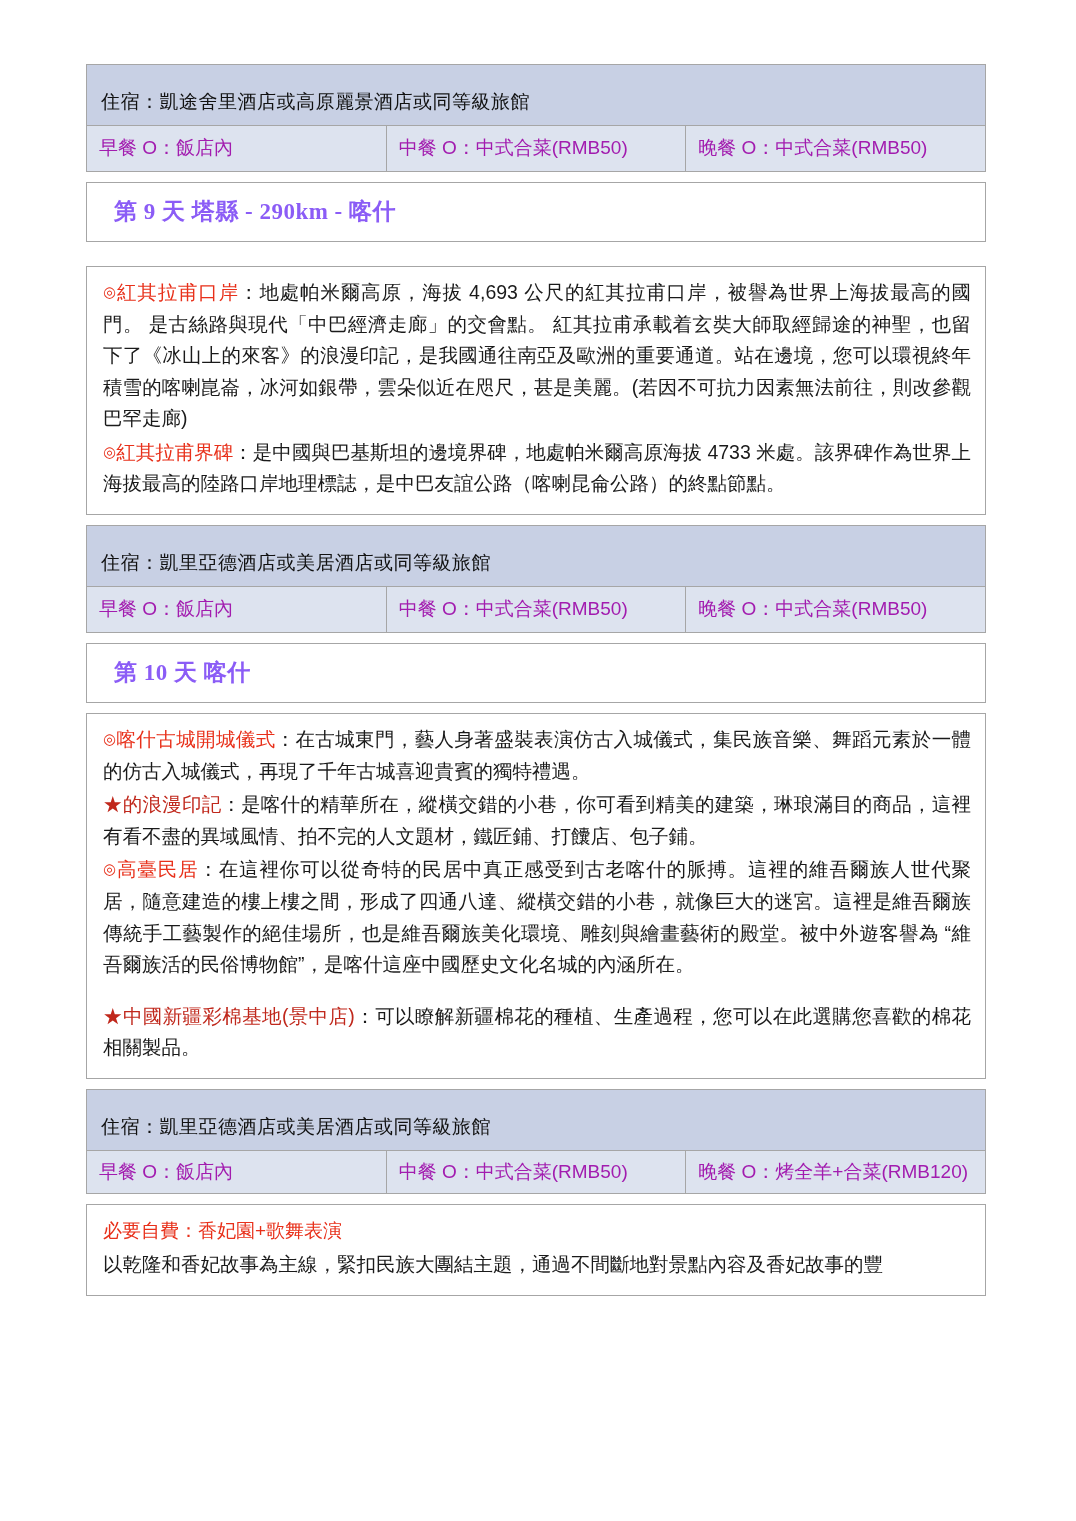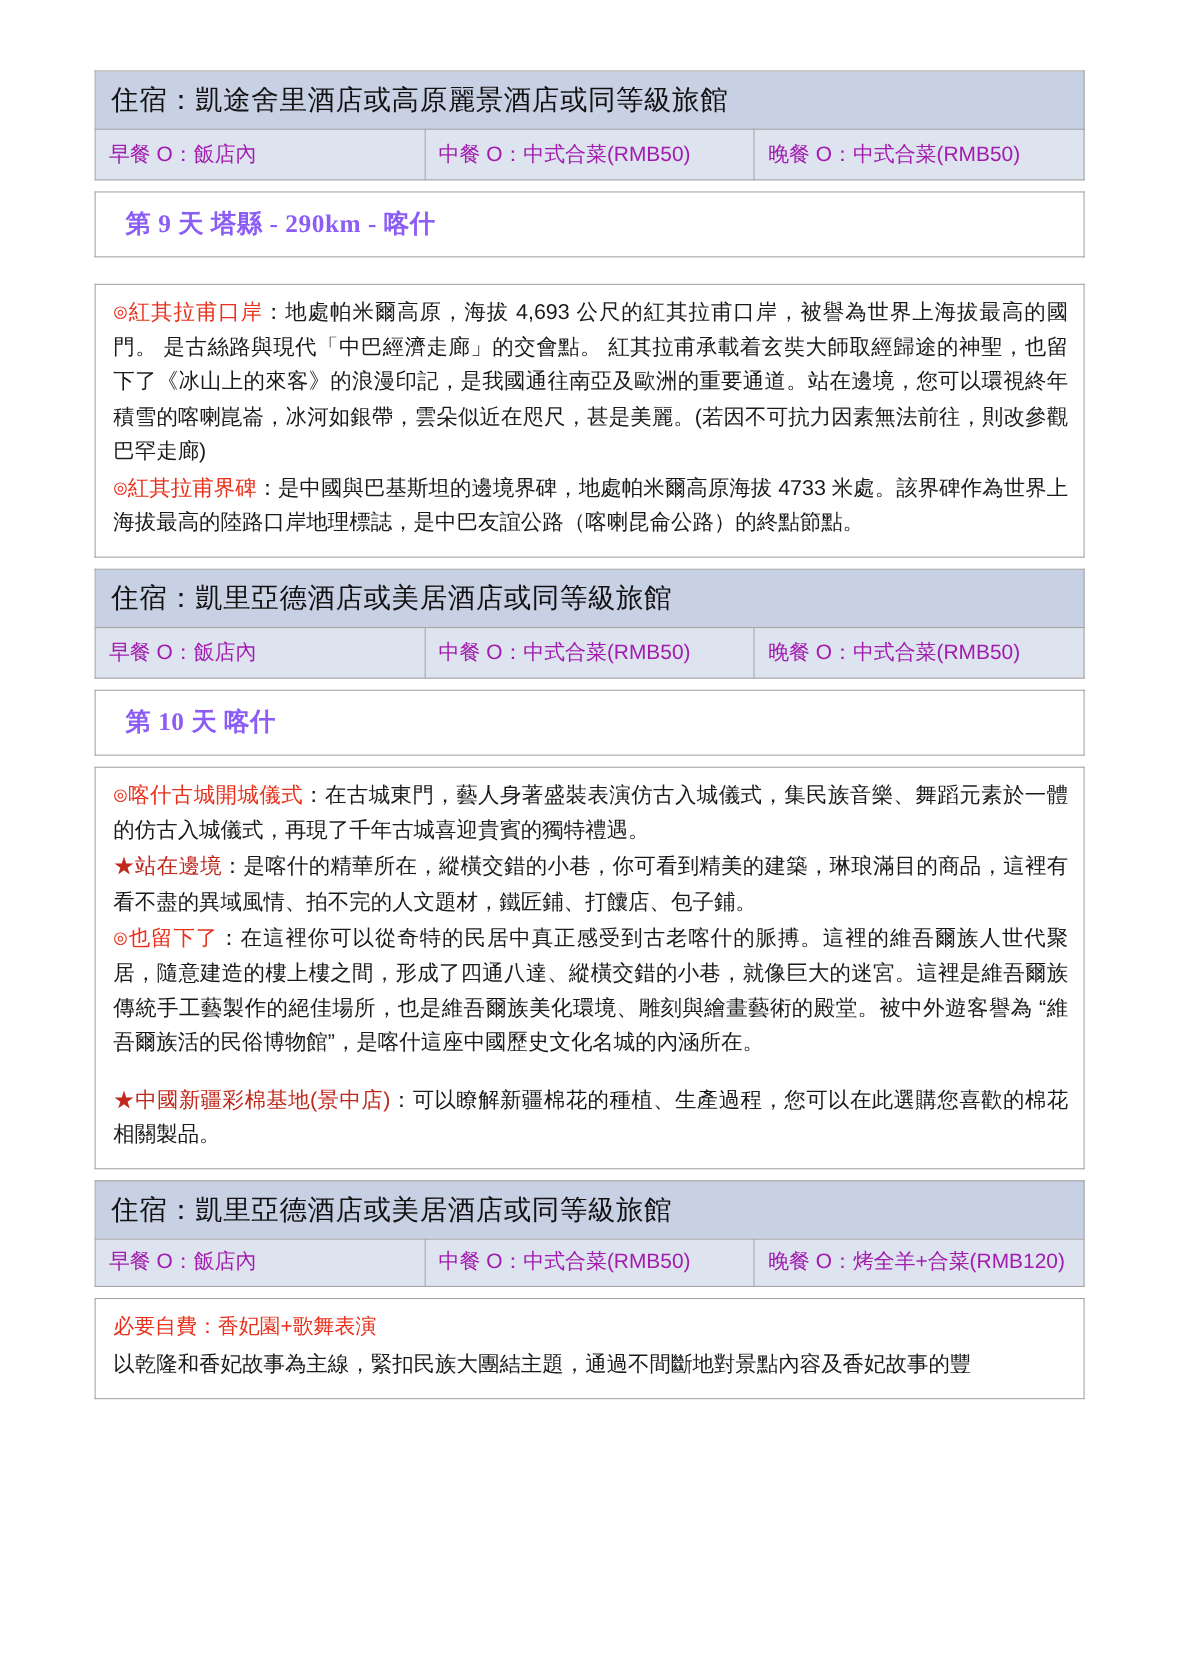--- a/index.html
+++ b/index.html
@@ -27,22 +27,22 @@
   }
   td {
     border: 1px solid #a6a6a6;
     vertical-align: top;
     padding: 0;
   }
   
   .lodge-head {
     background: #c8d0e4;
     font-family: "Liberation Sans", sans-serif;
-    font-size: 25px;
-    padding: 9px 14px 10px 14px;
+    font-size: 19px;
+    padding: 24px 14px 10px 14px;
     color: #111;
     letter-spacing: .5px;
   }
   .meal {
     background: #dde3ef;
     font-family: Liberation Sans, sans-serif;
     font-size: 19px;
     padding: 9px 12px 10px 12px;
     color: #a21caf;
   }
@@ -164,24 +164,24 @@
     </table>
 
   <table class="doc" style="margin-top:10px">
     <tbody>
         <tr>
       <td class="body-cell">
         <p>
           <span class="bullet-o">◎</span><span class="kw-red">喀什古城開城儀式</span><span>：在古城東門，藝人身著盛裝表演仿古入城儀式，集民族音樂、舞蹈元素於一體的仿古入城儀式，再現了千年古城喜迎貴賓的獨特禮遇。</span>
         </p>
         <p>
-          <span class="star">★</span><span class="kw-dark">站在邊境</span><span>：是喀什的精華所在，縱橫交錯的小巷，你可看到精美的建築，琳琅滿目的商品，這裡有看不盡的異域風情、拍不完的人文題材，鐵匠鋪、打饢店、包子鋪。</span>
-        </p>
-        <p>
-          <span class="bullet-o">◎</span><span class="kw-red">也留下了</span><span>：在這裡你可以從奇特的民居中真正感受到古老喀什的脈搏。這裡的維吾爾族人世代聚居，隨意建造的樓上樓之間，形成了四通八達、縱橫交錯的小巷，就像巨大的迷宮。這裡是維吾爾族傳統手工藝製作的絕佳場所，也是維吾爾族美化環境、雕刻與繪畫藝術的殿堂。被中外遊客譽為 “維吾爾族活的民俗博物館”，是喀什這座中國歷史文化名城的內涵所在。</span>
+          <span class="star">★</span><span class="kw-dark">的浪漫印記</span><span>：是喀什的精華所在，縱橫交錯的小巷，你可看到精美的建築，琳琅滿目的商品，這裡有看不盡的異域風情、拍不完的人文題材，鐵匠鋪、打饢店、包子鋪。</span>
+        </p>
+        <p>
+          <span class="bullet-o">◎</span><span class="kw-red">高臺民居</span><span>：在這裡你可以從奇特的民居中真正感受到古老喀什的脈搏。這裡的維吾爾族人世代聚居，隨意建造的樓上樓之間，形成了四通八達、縱橫交錯的小巷，就像巨大的迷宮。這裡是維吾爾族傳統手工藝製作的絕佳場所，也是維吾爾族美化環境、雕刻與繪畫藝術的殿堂。被中外遊客譽為 “維吾爾族活的民俗博物館”，是喀什這座中國歷史文化名城的內涵所在。</span>
         </p>
         <p class="gap">
           <span class="star">★</span><span class="kw-dark">中國新疆彩棉基地(景中店)</span><span>：可以瞭解新疆棉花的種植、生產過程，您可以在此選購您喜歡的棉花相關製品。</span>
         </p>
       </td>
     </tr>
   </tbody>
     </table>
 
   <table class="doc" style="margin-top:10px">

